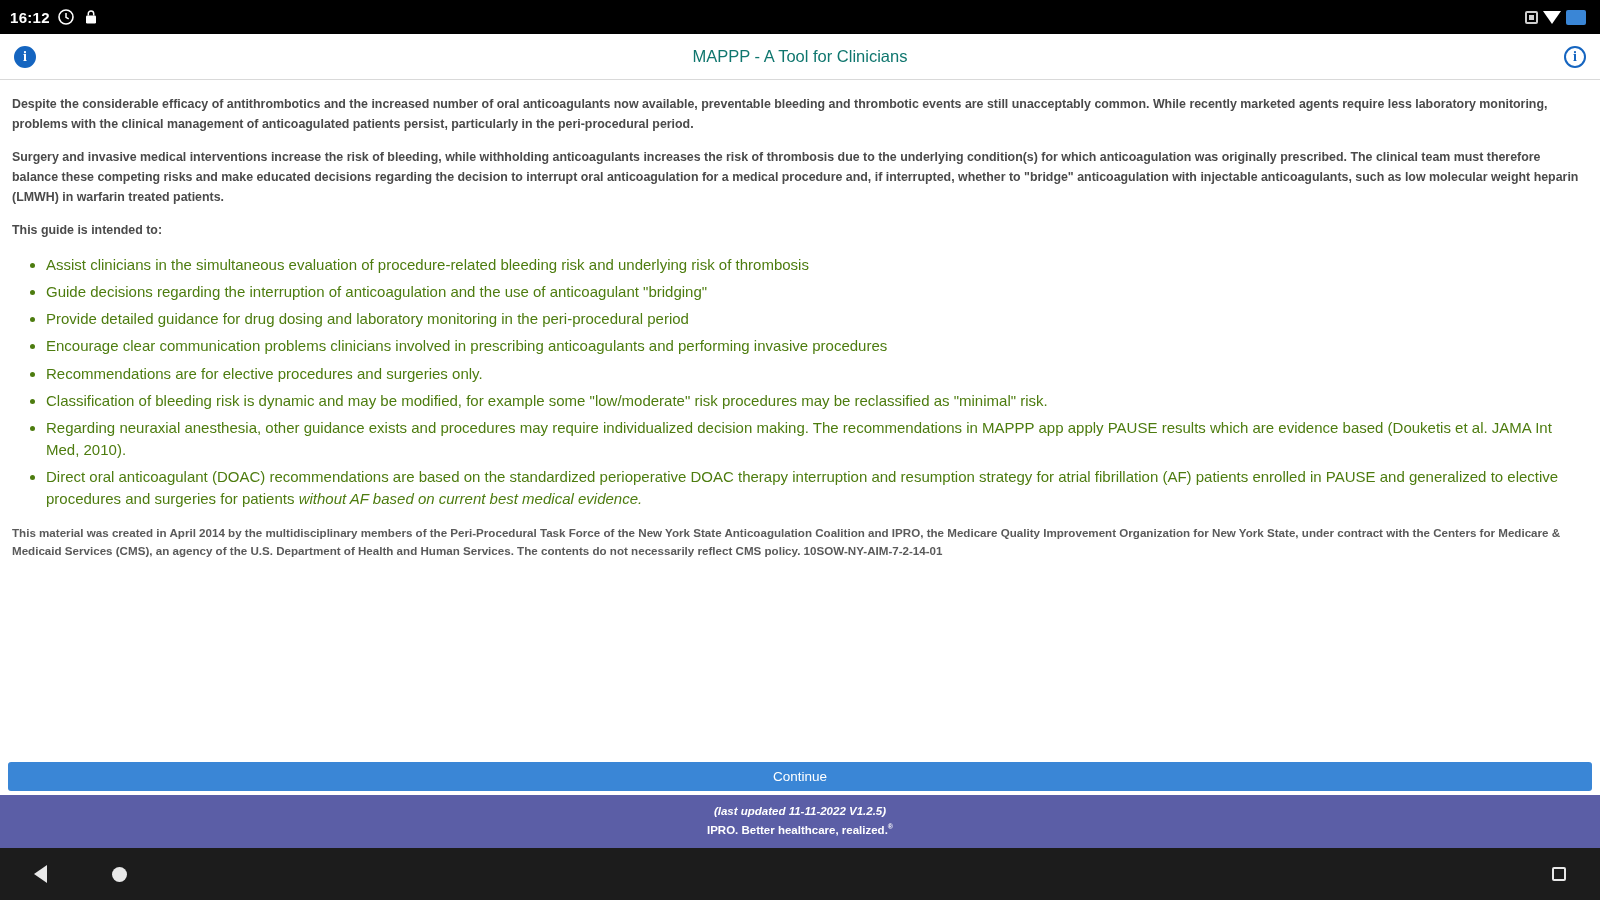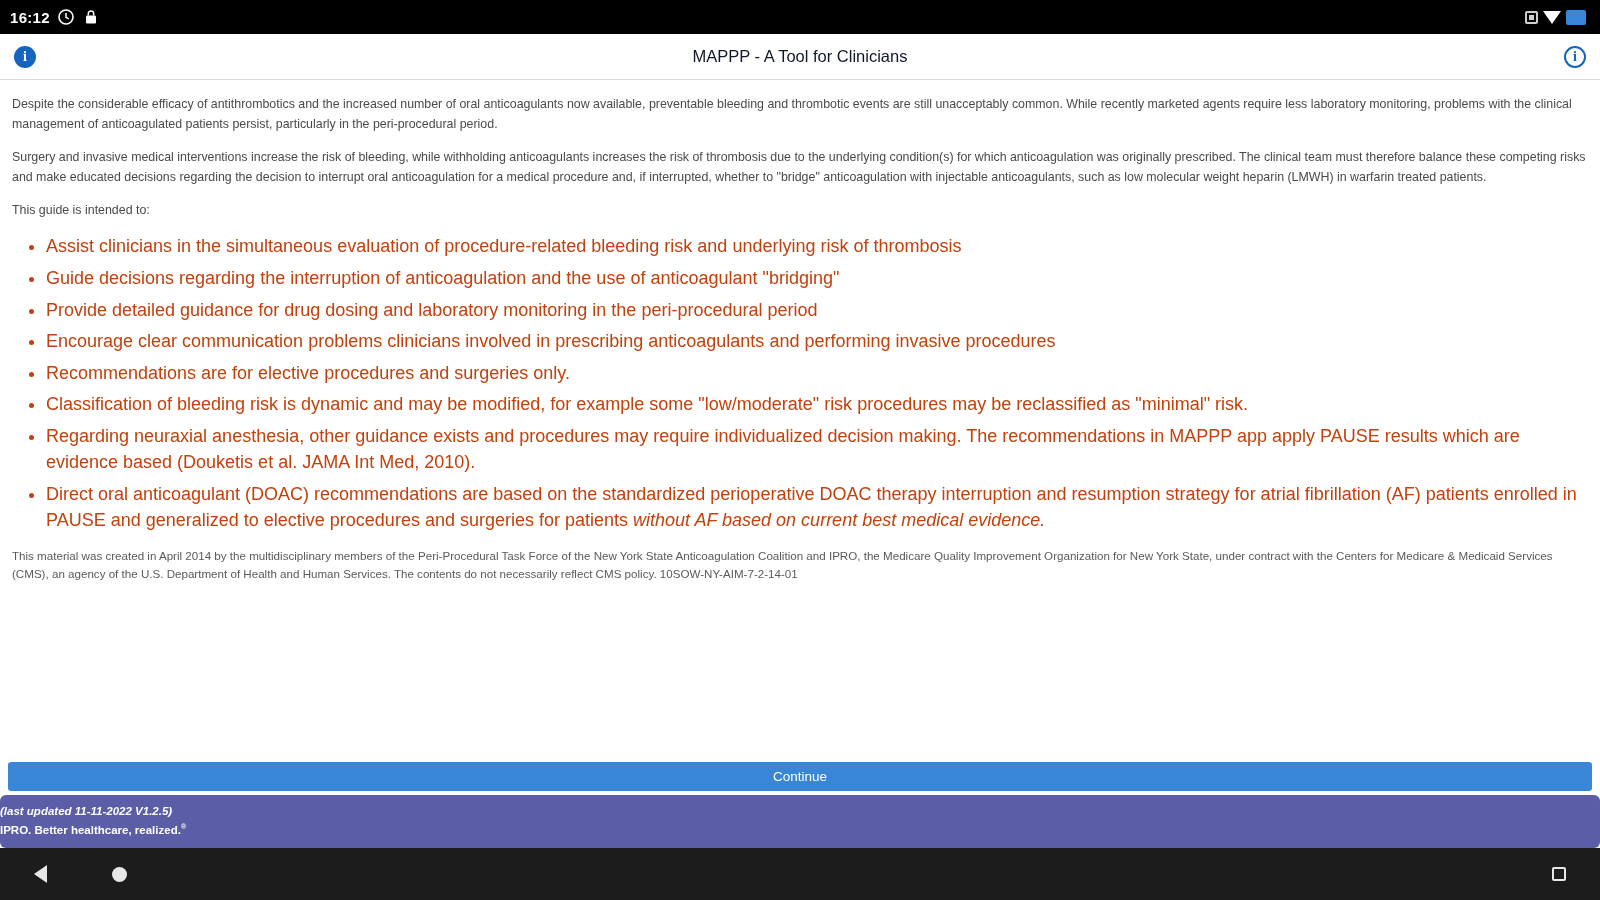--- a/index.html
+++ b/index.html
@@ -102,21 +102,21 @@
     align-items: center;
     justify-content: space-between;
     padding: 0 14px;
     position: relative;
   }
   .appbar-title {
     position: absolute;
     left: 0; right: 0;
     text-align: center;
     font-size: 16.5px;
-    color: #0f172a;
+    color: #0f766e;
     pointer-events: none;
   }
   .info-icon {
     width: 22px; height: 22px;
     border-radius: 50%;
     border: 2px solid #1565c0;
     color: #1565c0;
     font-size: 14px;
     font-weight: bold;
     font-family: "Liberation Serif", serif;
@@ -137,30 +137,31 @@
     flex: 1 1 auto;
     overflow: hidden;
     padding: 14px 12px 6px 12px;
     color: #4a4a4a;
     font-size: 12.4px;
     line-height: 1.62;
   }
   .content p {
     margin-bottom: 13px;
     text-align: left;
+    font-weight: bold;
   }
   .content ul {
     margin: 0 0 14px 0;
     padding-left: 34px;
     list-style: disc;
   }
   .content li {
     margin-bottom: 5.5px;
-    font-size: 18px;
-    color: #c2410c;
+    font-size: 15px;
+    color: #4d7c0f;
     line-height: 1.45;
   }
   .content li em {
     font-style: italic;
   }
   .disclaimer {
     font-size: 11.6px;
     color: #5a5a5a;
     line-height: 1.6;
   }
@@ -178,26 +179,26 @@
     border: none;
     border-radius: 3px;
     color: #ffffff;
     font-size: 13.5px;
     font-family: "Liberation Sans", sans-serif;
     cursor: pointer;
   }
   .brandbar {
     background: #5b5ea6;
     color: #ffffff;
+    text-align: center;
     padding: 7px 0 9px 0;
     font-size: 11.5px;
     font-style: italic;
     font-weight: bold;
     line-height: 1.6;
-    border-radius: 6px;
   }
   .brandbar .line2 {
     font-style: normal;
   }
   .brandbar sup { font-size: 7px; vertical-align: super; }
 
   
   .navbar {
     flex: 0 0 52px;
     height: 52px;

